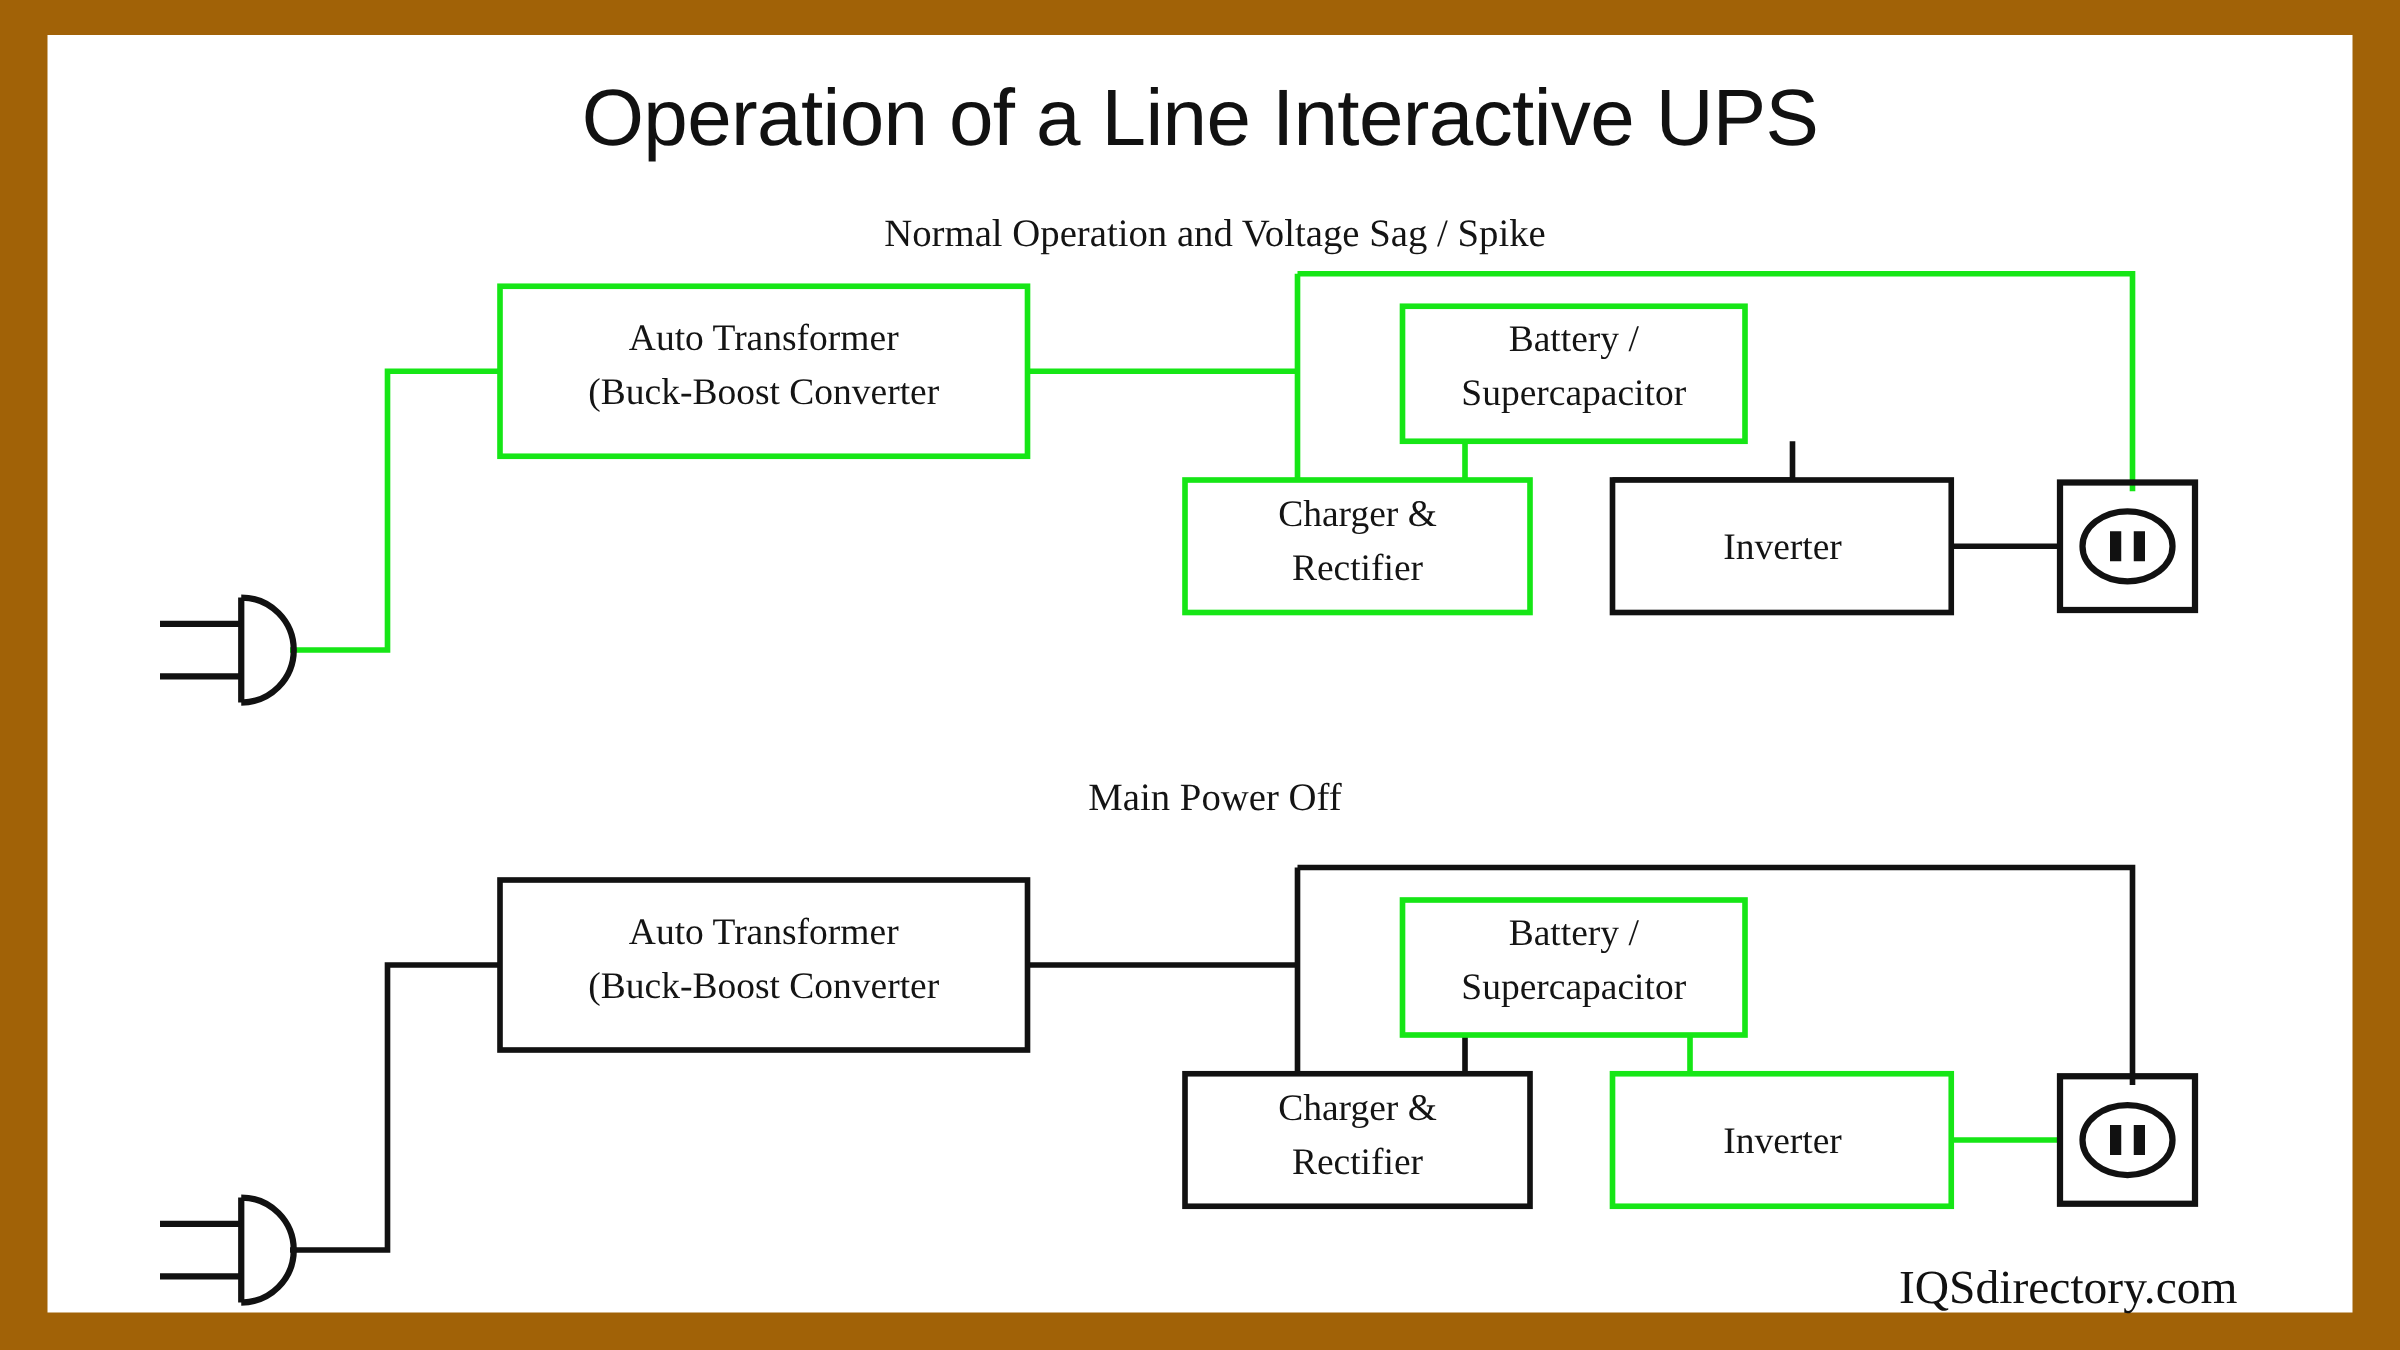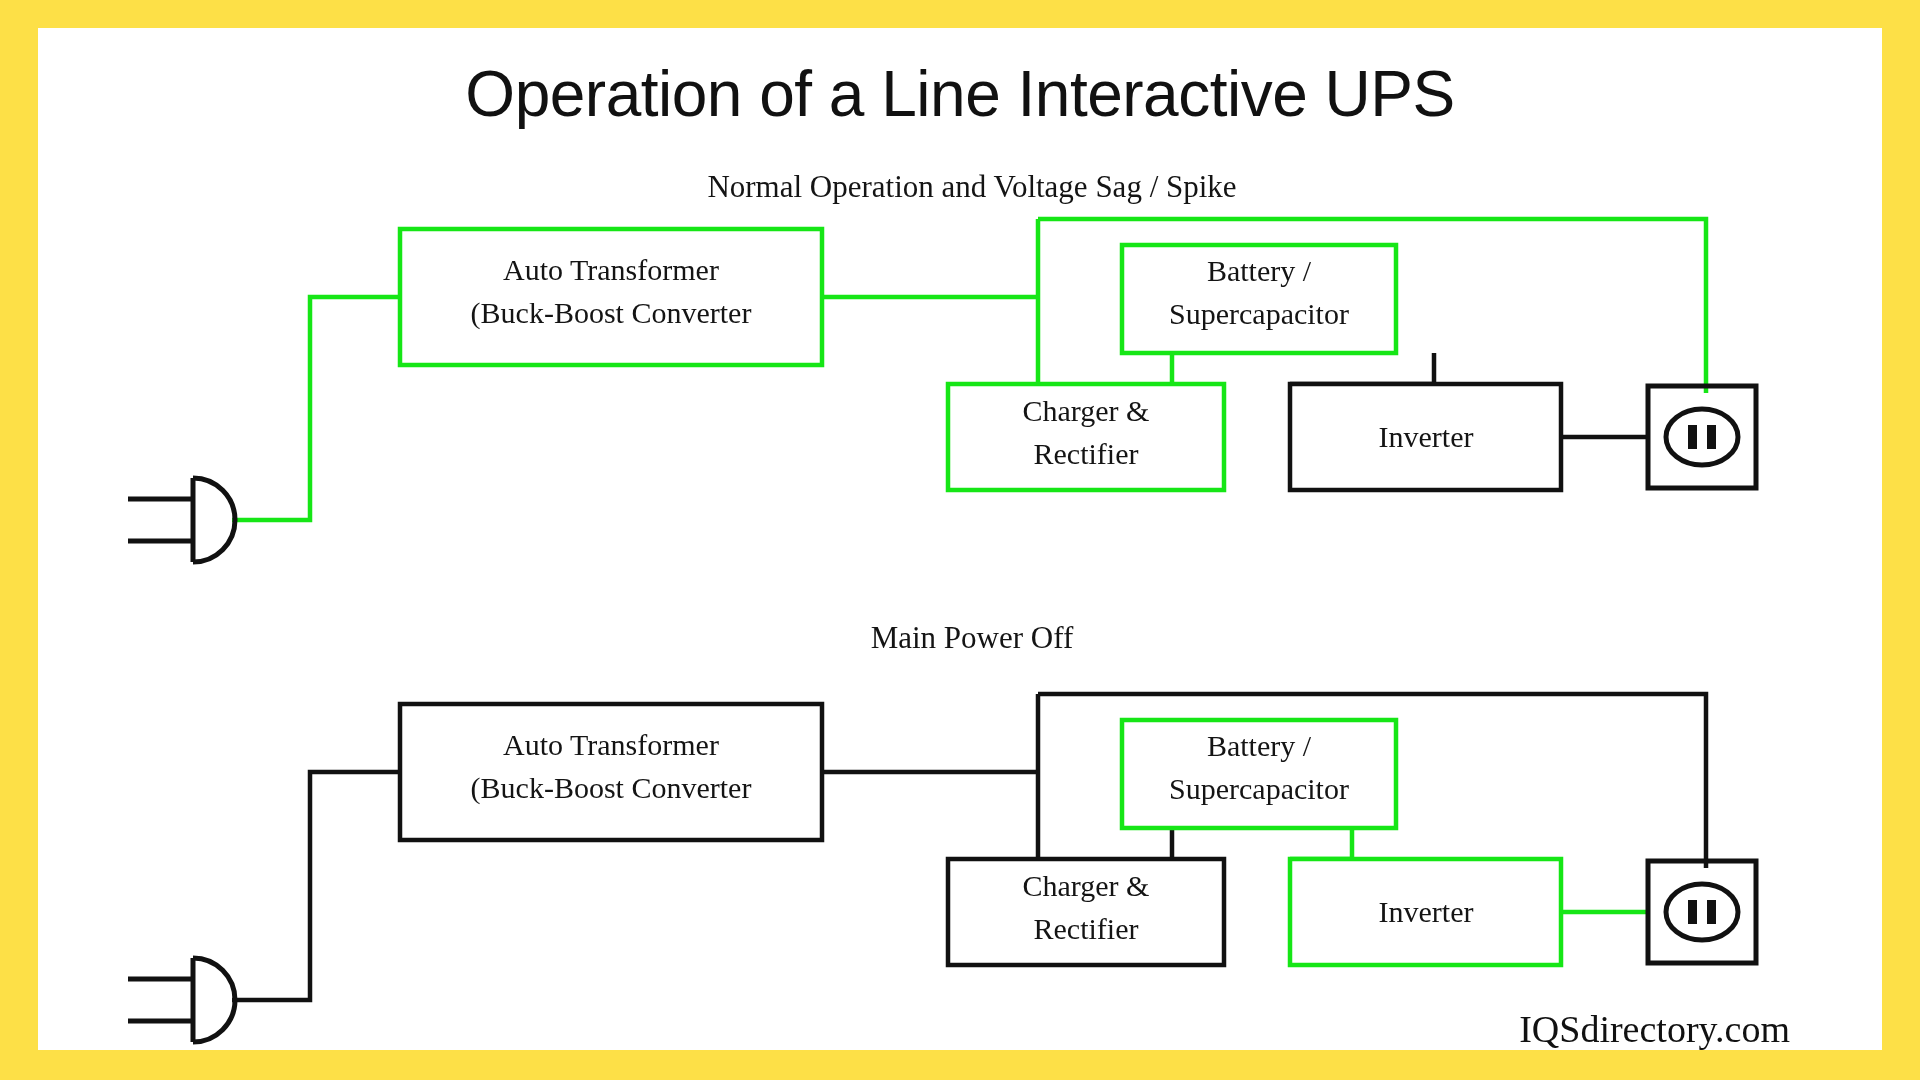--- a/index.html
+++ b/index.html
@@ -9,21 +9,21 @@
     background: #dedede;
     width: 1920px;
     height: 1080px;
     overflow: hidden;
     font-family: "Liberation Serif", "DejaVu Serif", serif;
   }
   #stage {
     position: relative;
     width: 1920px;
     height: 1080px;
-    background: #fde047;
+    background: #a16207;
   }
   #canvas {
     position: absolute;
     left: 38px;
     top: 28px;
     width: 1844px;
     height: 1022px;
     background: #ffffff;
   }
   #svgroot {

